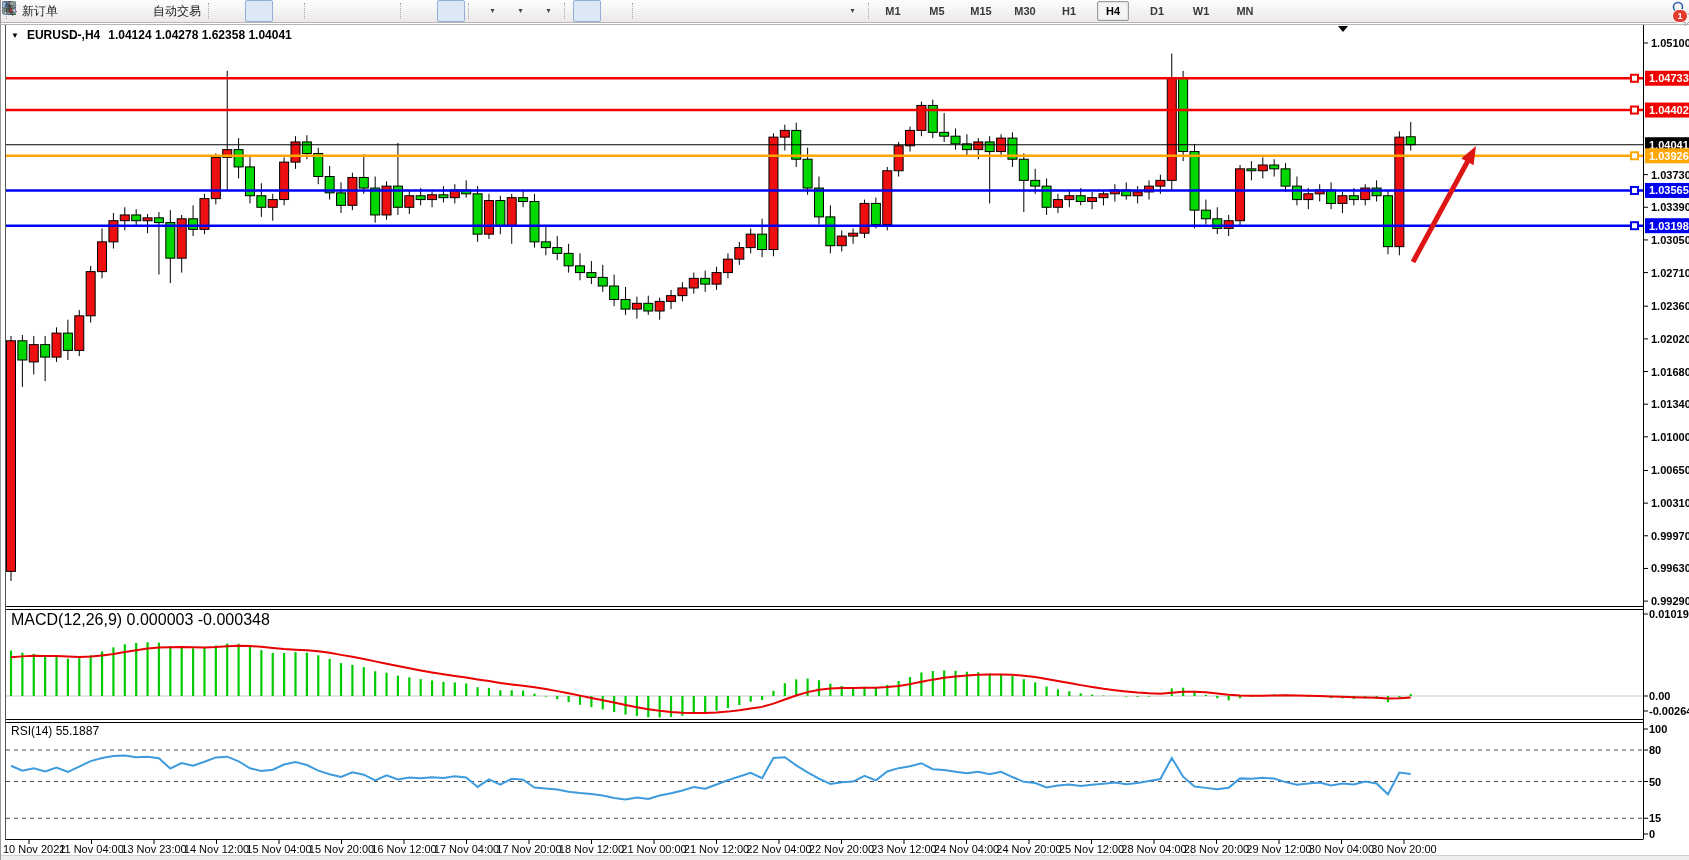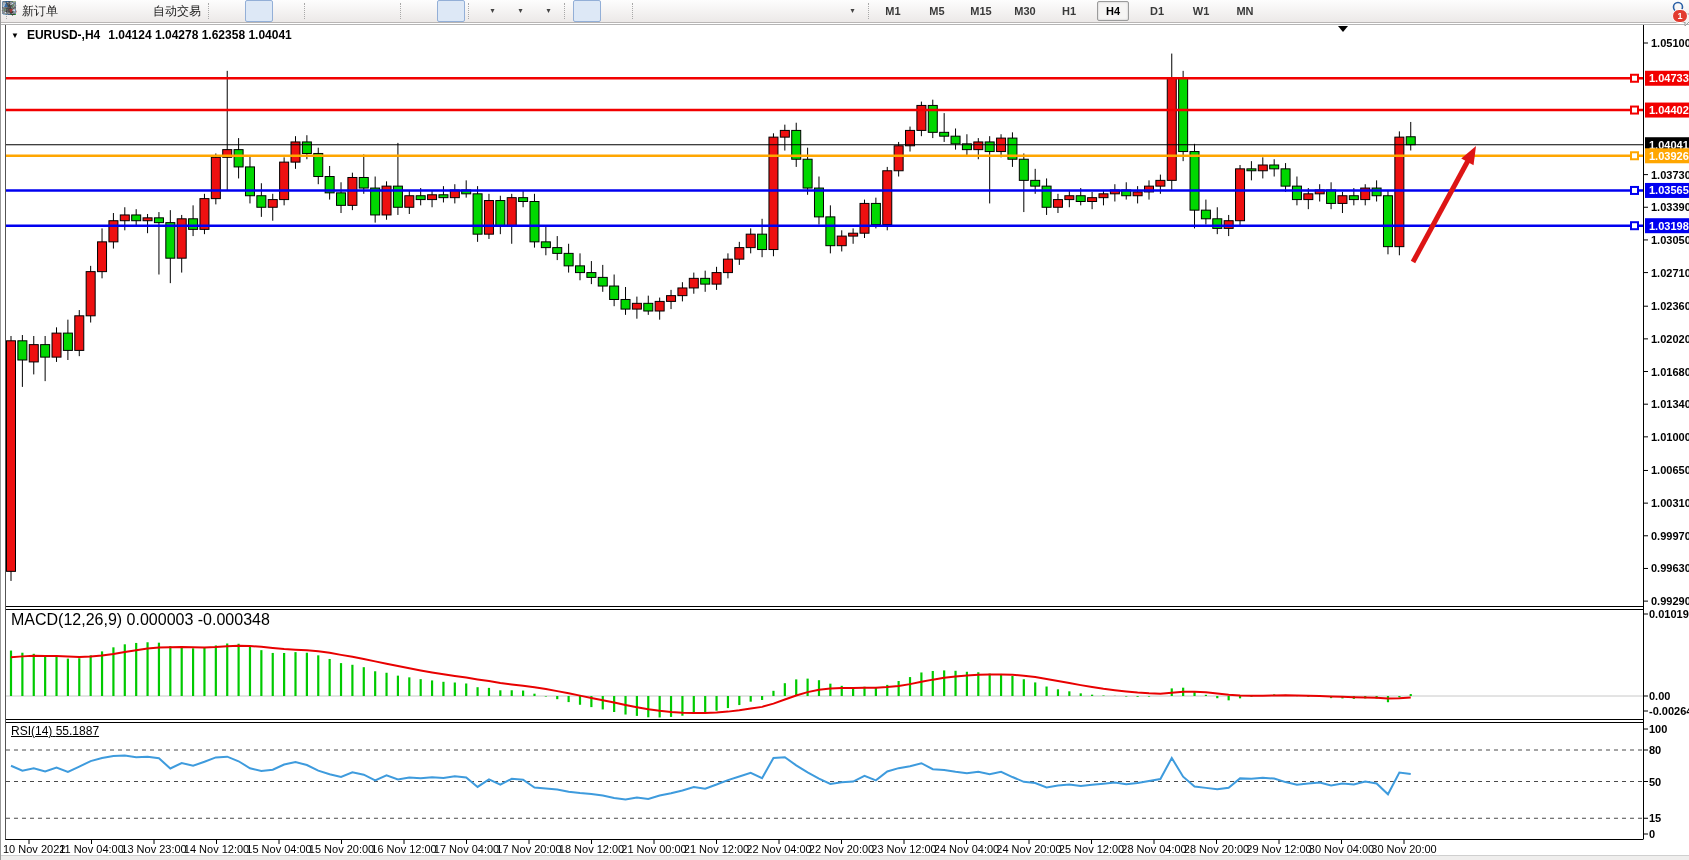--- a/index.html
+++ b/index.html
@@ -22,21 +22,21 @@
   .badge{position:absolute;top:-3px;right:-7px;background:#e23a2e;color:#fff;font-size:9px;font-weight:700;
     border-radius:7px;min-width:12px;height:12px;display:flex;align-items:center;justify-content:center;
     border:1px solid #fff;padding:0 1px;}
   
   #chartwrap{position:absolute;left:0;top:0;width:1689px;height:860px;}
   svg{position:absolute;left:0;top:0;}
   .overlay{position:absolute;z-index:5;color:#000;white-space:nowrap;}
   #title{left:10px;top:28px;font-size:12px;font-weight:600;display:flex;gap:8px;align-items:center;}
   #title .tri{font-size:8px;}
   #macdlabel{left:10px;top:611px;font-size:16px;}
-  #rsilabel{left:10px;top:724px;font-size:12px;text-decoration:underline;}
+  #rsilabel{left:10px;top:724px;font-size:12px;}
   #bottomstrip{position:absolute;left:0;right:0;bottom:0;height:4px;background:#efeeed;border-top:1px solid #cfcfcf;}
   .axis-hot{position:absolute;z-index:4;}
 </style>
 </head>
 <body>
 
 <div id="app">
 
   <div class="toolbar">
     <div class="grip"></div>

